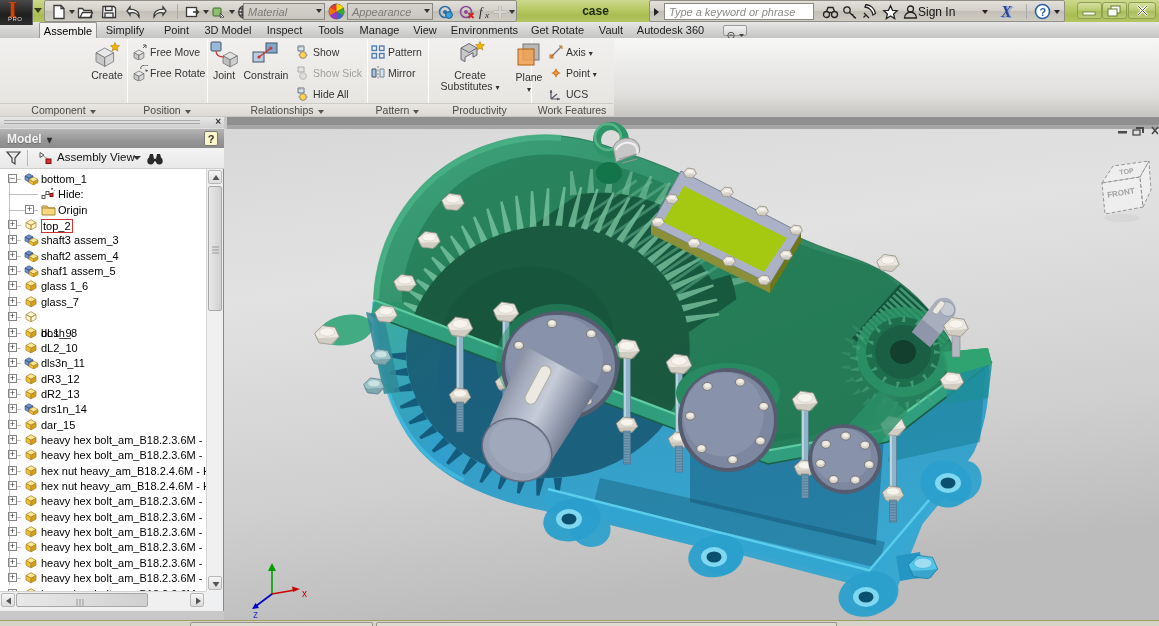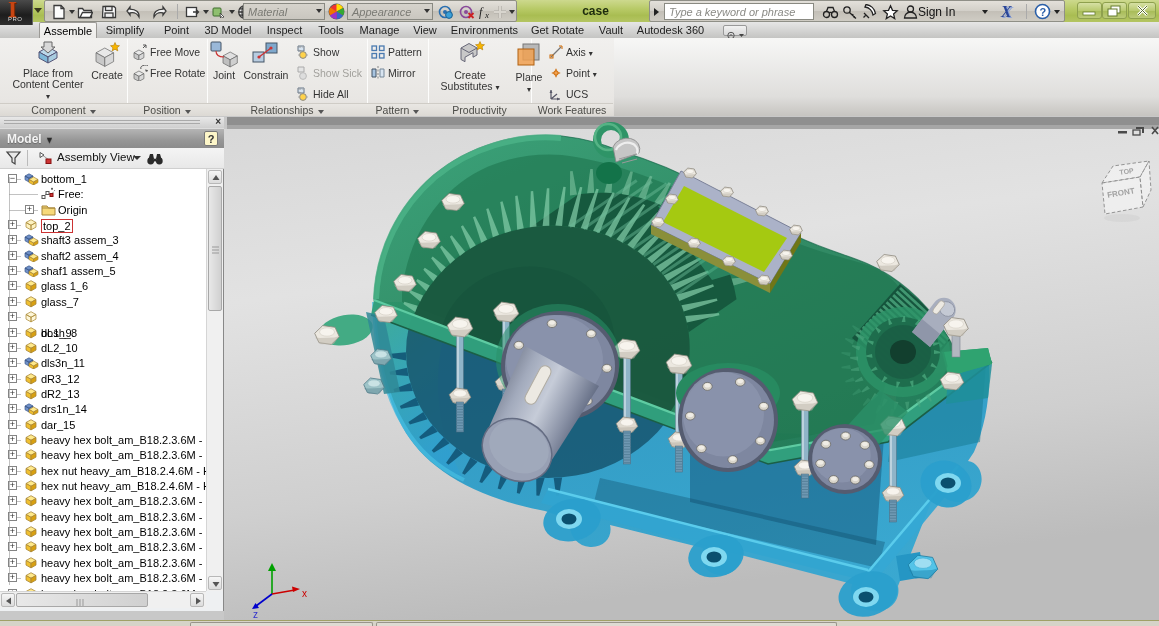--- a/index.html
+++ b/index.html
@@ -205,26 +205,20 @@
 <div class="glabel" style="left:127px;width:80px;">Position<span class="dn"></span></div>
 <div class="glabel" style="left:207px;width:160px;">Relationships<span class="dn"></span></div>
 <div class="glabel" style="left:367px;width:61px;">Pattern<span class="dn"></span></div>
 <div class="glabel" style="left:428px;width:103px;">Productivity</div>
 <div class="glabel" style="left:531px;width:82px;">Work Features</div>
 <div class="gsep" style="left:127px;"></div>
 <div class="gsep" style="left:207px;"></div>
 <div class="gsep" style="left:367px;"></div>
 <div class="gsep" style="left:428px;"></div>
 <div class="gsep" style="left:531px;"></div>
-<div class="bigbtn" style="left:10px;width:76px;"><svg width="34" height="26">
-            <path d="M8 12 l9-5 9 5 -9 5 z" fill="#bcd8ea" stroke="#557"></path>
-            <path d="M8 12 l9 5 v6 l-9-5 z" fill="#7fb8d8" stroke="#557"></path>
-            <path d="M17 17 l9-5 v6 l-9 5 z" fill="#a8cce0" stroke="#557"></path>
-            <path d="M13 2 h8 v5 h3 l-7 6 -7-6 h3 z" fill="#d8d8d8" stroke="#666"></path>
-          </svg><br>Place from<br>Content Center <span style="font-size:8px">▾</span></div>
 <div class="bigbtn" style="left:88px;width:38px;"><svg width="30" height="28">
             <g>
               <path d="M4 12.8 l8.8 -4.8 l8.8 4.8 l-8.8 4.8 z" fill="#e8e8e8" stroke="#666" stroke-width="0.7"></path>
               <path d="M4 12.8 l8.8 4.8 v8.8 l-8.8 -4.8 z" fill="#c8c8c8" stroke="#666" stroke-width="0.7"></path>
               <path d="M12.8 17.6 l8.8 -4.8 v8.8 l-8.8 4.8 z" fill="#d8d8d8" stroke="#666" stroke-width="0.7"></path>
             </g>
             <path d="M23 2.5 l1.3 2.9 3.2 0.3 -2.4 2.1 0.7 3.1 -2.8-1.7 -2.8 1.7 0.7-3.1 -2.4-2.1 3.2-0.3 z" fill="#f7b500" stroke="#b07800" stroke-width="0.6"></path>
           </svg><br>Create</div>
 <div class="smbtn" style="left:132px;top:6px;width:86px;">
           <span style="position:absolute;left:0"><svg width="16" height="16">
@@ -814,21 +808,21 @@
         </div>
         <div class="trow" style="top:17.4px;">
           <div style="position:absolute;left:9px;top:8px;width:29px;height:1px;background:#999;opacity:0.6;"></div>
           <span style="position:absolute;left:41px;top:1px;"><svg width="15" height="13">
               <path d="M2 10 l4-4 4 2 4-5" fill="none" stroke="#888" stroke-dasharray="1.5 1"></path>
               <rect x="1" y="8.5" width="3" height="3" fill="#fff" stroke="#555"></rect>
               <rect x="5" y="4.5" width="3" height="3" fill="#fff" stroke="#555"></rect>
               <rect x="9" y="6.5" width="3" height="3" fill="#c33" stroke="#811"></rect>
               <path d="M10 1 l2 1.5 m0-1.5 l-2 1.5" stroke="#555"></path>
             </svg></span>
-          <span class="lbl" style="left:58px;">Free:</span>
+          <span class="lbl" style="left:58px;">Hide:</span>
         </div>
         <div class="trow" style="top:32.7px;">
           <div style="position:absolute;left:9px;top:8px;width:29px;height:1px;background:#999;opacity:0.6;"></div>
           <div class="plus" style="left:25px;top:3px;">+</div>
           <span style="position:absolute;left:41px;top:1px;"><svg width="15" height="13">
               <path d="M1 3 h5 l1.5 2 h6.5 v7 h-13 z" fill="#f7d97a" stroke="#a8873a"></path>
               <path d="M1 5 h13" stroke="#a8873a" fill="none"></path>
             </svg></span>
           <span class="lbl" style="left:58px;">Origin</span>
         </div>

